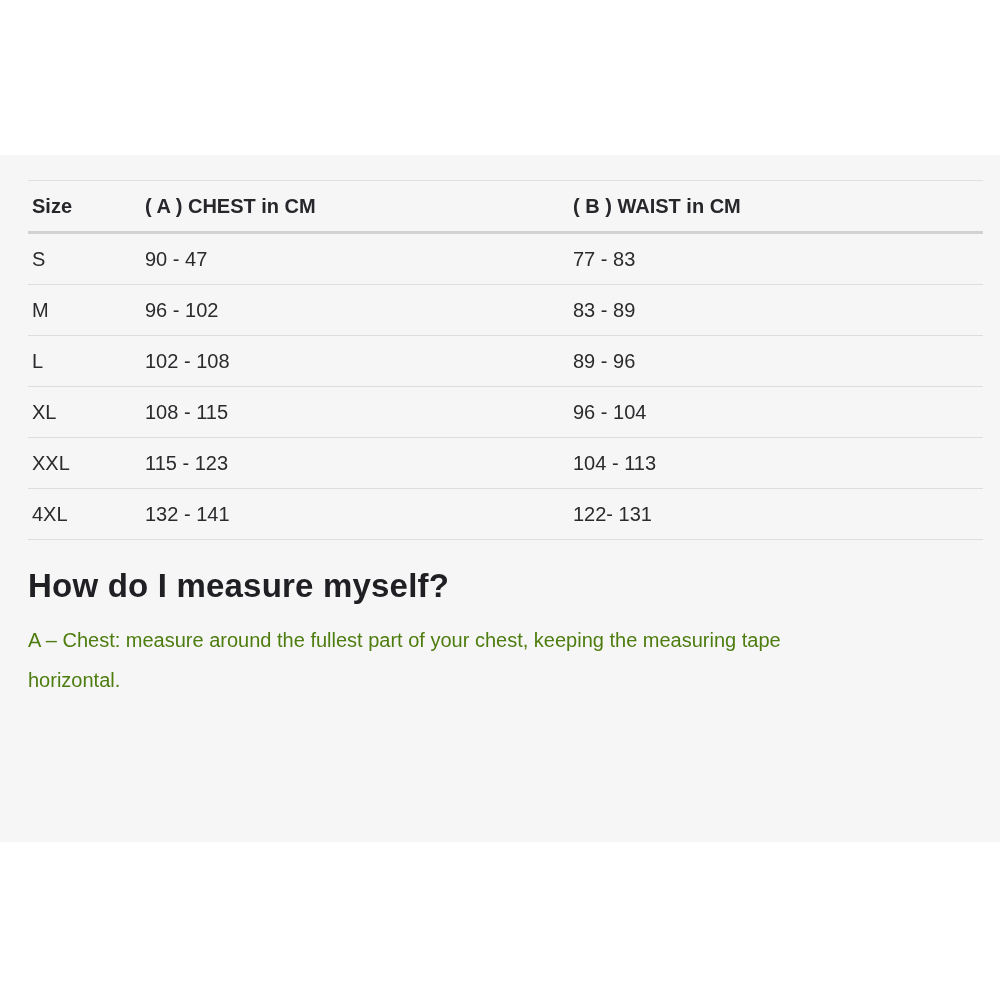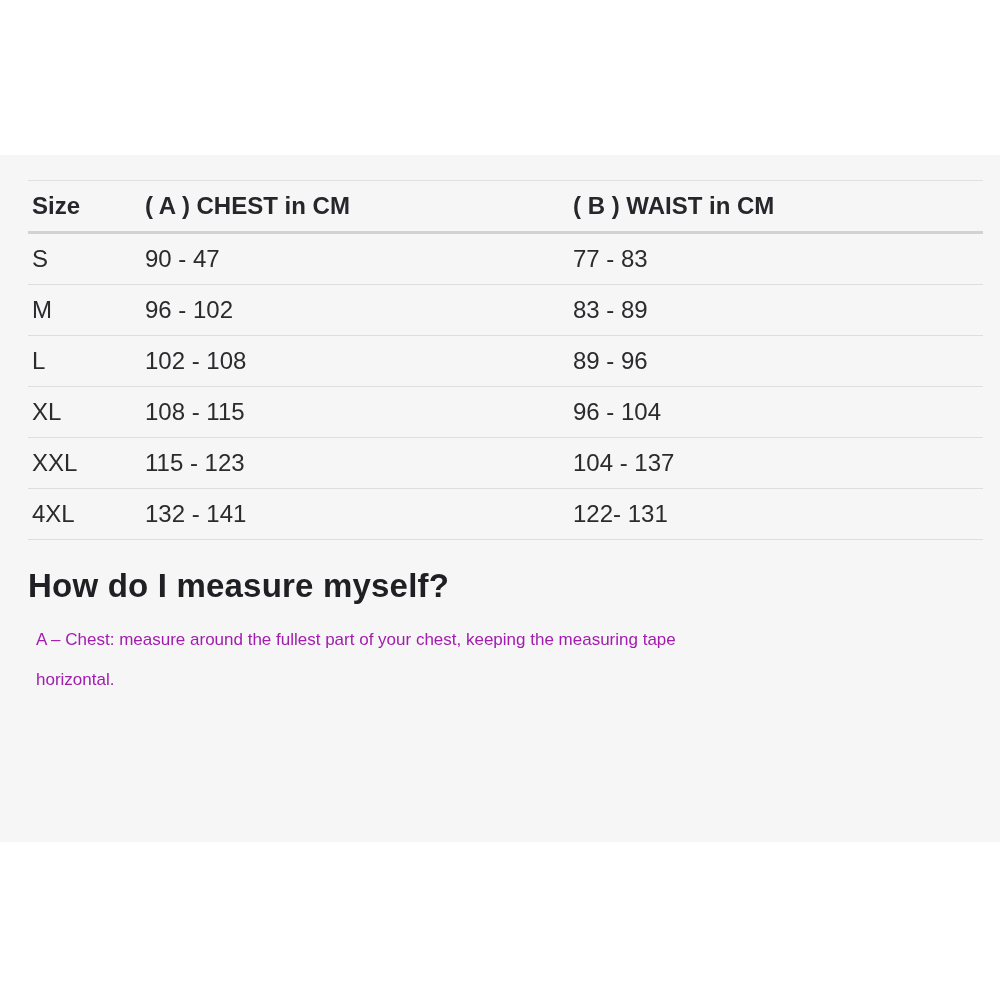--- a/index.html
+++ b/index.html
@@ -31,21 +31,21 @@
   }
   col.c1 { width: 113px; }
   col.c2 { width: 428px; }
   col.c3 { width: auto; }
   .size-table th,
   .size-table td {
     height: 50px;
     padding: 0 0 0 4px;
     vertical-align: middle;
     text-align: left;
-    font-size: 24px;
+    font-size: 20px;
   }
   .size-table th {
     font-weight: bold;
     color: #26262b;
     border-top: 1px solid #e0e0e0;
     border-bottom: 3px solid #d2d2d2;
   }
   .size-table td {
     color: #2b2b2e;
     border-bottom: 1px solid #dedede;
@@ -53,24 +53,24 @@
   }
   h2.measure-heading {
     margin: 26px 0 14px 0;
     font-size: 33px;
     line-height: 40px;
     font-weight: 600;
     color: #202024;
     letter-spacing: 0.2px;
   }
   p.measure-text {
-    margin: 8px;
-    font-size: 17px;
+    margin: 0;
+    font-size: 20px;
     line-height: 40px;
-    color: #a21caf;
+    color: #4d7c0f;
     white-space: pre-line;
     max-width: 950px;
   }
 </style>
 </head>
 <body>
 
 <div class="panel">
   <table class="size-table">
     <colgroup>
@@ -102,21 +102,21 @@
           <td>89 - 96</td>
         </tr>
         <tr>
           <td>XL</td>
           <td>108 - 115</td>
           <td>96 - 104</td>
         </tr>
         <tr>
           <td>XXL</td>
           <td>115 - 123</td>
-          <td>104 - 137</td>
+          <td>104 - 113</td>
         </tr>
         <tr>
           <td>4XL</td>
           <td>132 - 141</td>
           <td>122- 131</td>
         </tr>
       </tbody>
   </table>
 
   <h2 class="measure-heading">How do I measure myself?</h2>

